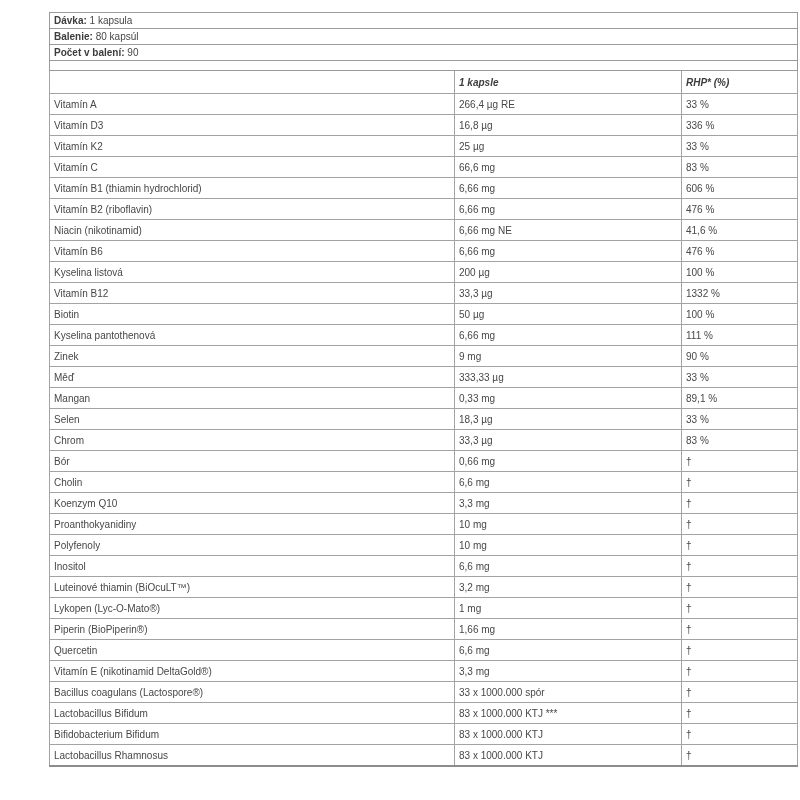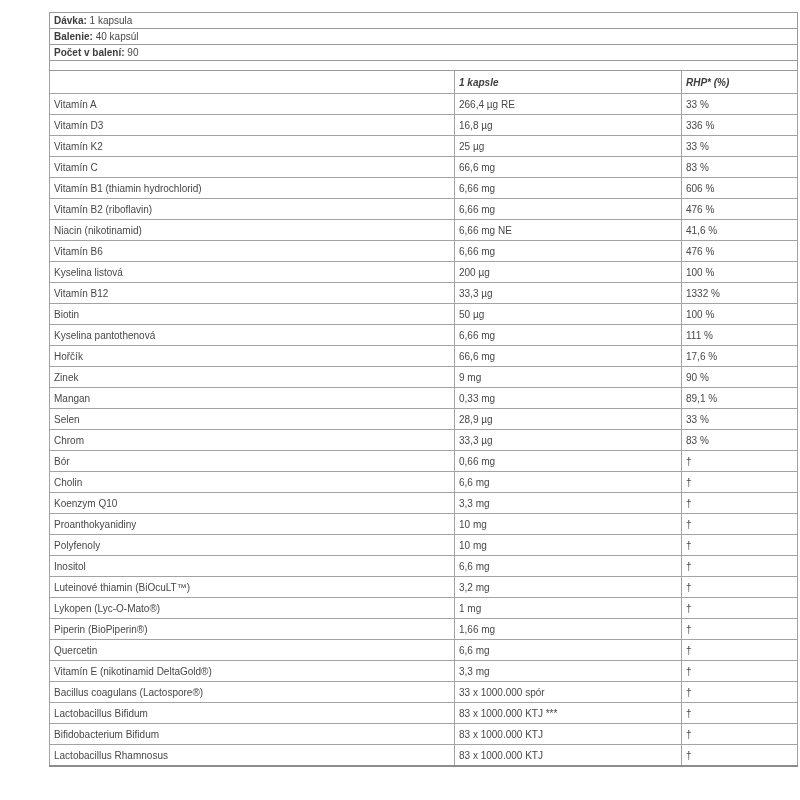--- a/index.html
+++ b/index.html
@@ -56,21 +56,21 @@
     <colgroup>
       <col class="c-name">
       <col class="c-dose">
       <col class="c-rhp">
     </colgroup>
     <tbody>
         <tr class="meta-row">
           <td colspan="3"><span class="meta-label">Dávka:</span> <span> 1 kapsula</span></td>
         </tr>
         <tr class="meta-row">
-          <td colspan="3"><span class="meta-label">Balenie:</span> <span> 40 kapsúl</span></td>
+          <td colspan="3"><span class="meta-label">Balenie:</span> <span> 80 kapsúl</span></td>
         </tr>
         <tr class="meta-row">
           <td colspan="3"><span class="meta-label">Počet v balení:</span> <span> 90</span></td>
         </tr>
       </tbody>
     <tbody>
       <tr class="spacer-row">
         <td colspan="3"></td>
       </tr>
     </tbody>
@@ -136,37 +136,37 @@
           <td>Biotin</td>
           <td>50 µg</td>
           <td>100 %</td>
         </tr>
         <tr class="data-row">
           <td>Kyselina pantothenová</td>
           <td>6,66 mg</td>
           <td>111 %</td>
         </tr>
         <tr class="data-row">
-          <td>Hořčík</td>
-          <td>66,6 mg</td>
-          <td>17,6 %</td>
-        </tr>
-        <tr class="data-row">
           <td>Zinek</td>
           <td>9 mg</td>
           <td>90 %</td>
         </tr>
         <tr class="data-row">
+          <td>Měď</td>
+          <td>333,33 µg</td>
+          <td>33 %</td>
+        </tr>
+        <tr class="data-row">
           <td>Mangan</td>
           <td>0,33 mg</td>
           <td>89,1 %</td>
         </tr>
         <tr class="data-row">
           <td>Selen</td>
-          <td>28,9 µg</td>
+          <td>18,3 µg</td>
           <td>33 %</td>
         </tr>
         <tr class="data-row">
           <td>Chrom</td>
           <td>33,3 µg</td>
           <td>83 %</td>
         </tr>
         <tr class="data-row">
           <td>Bór</td>
           <td>0,66 mg</td>

